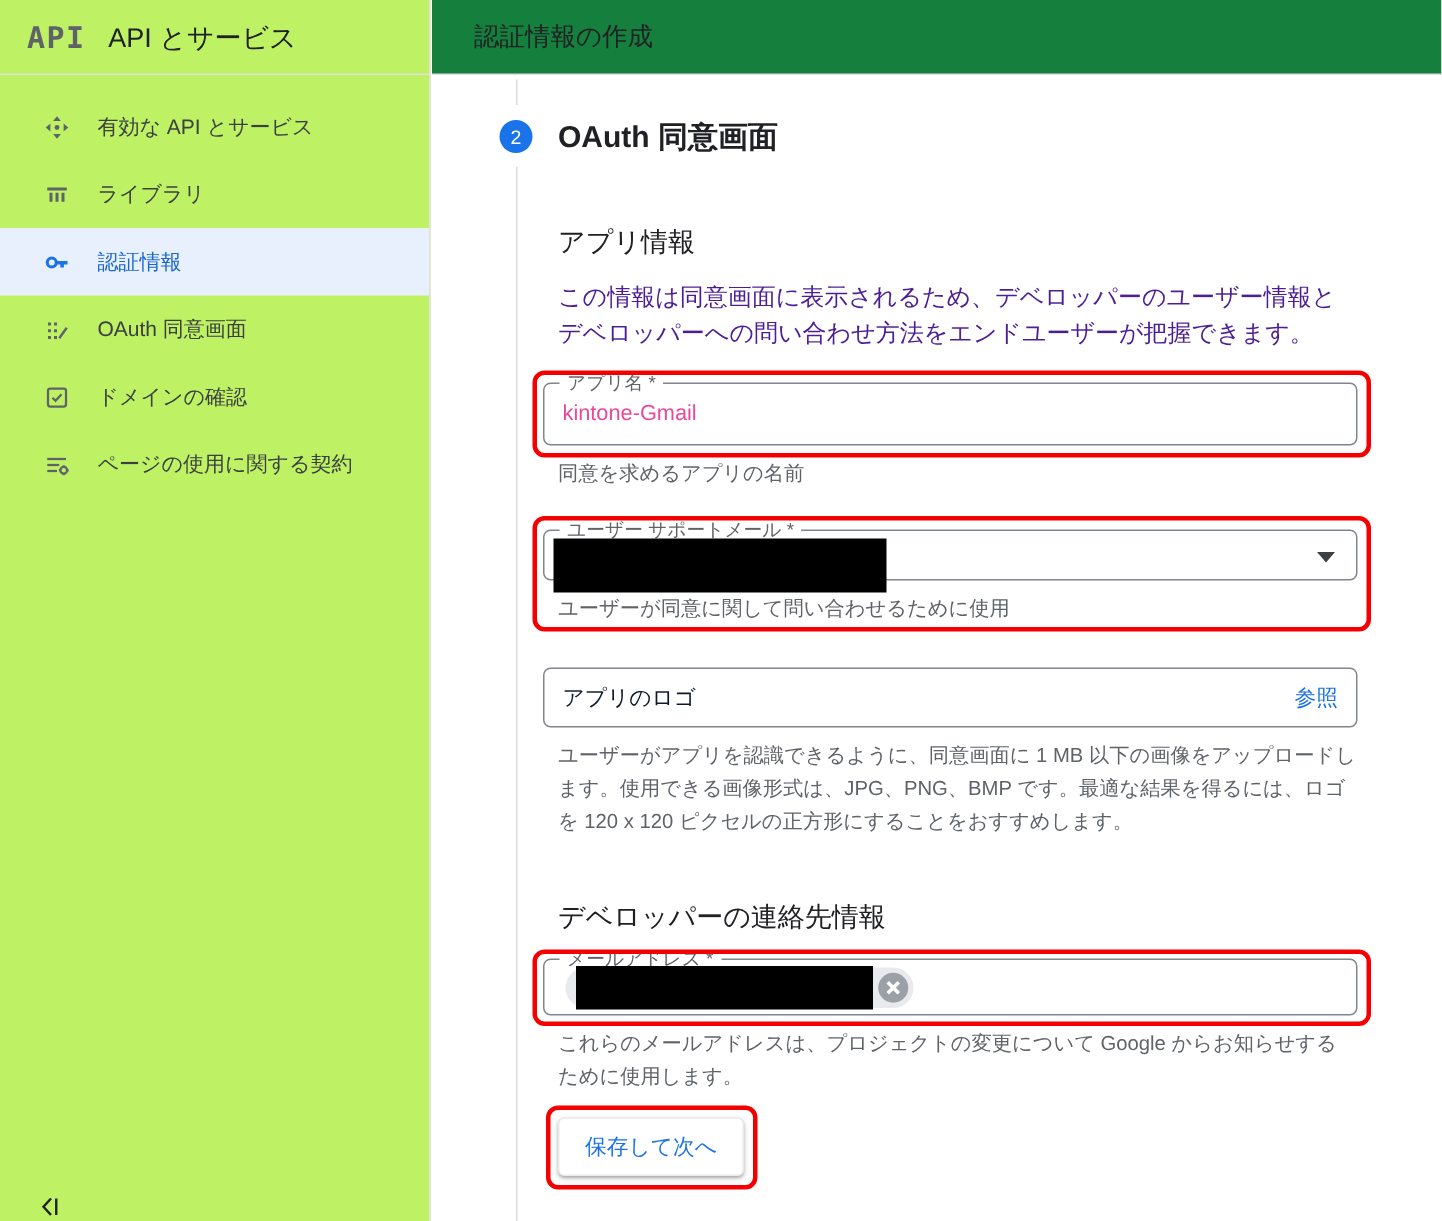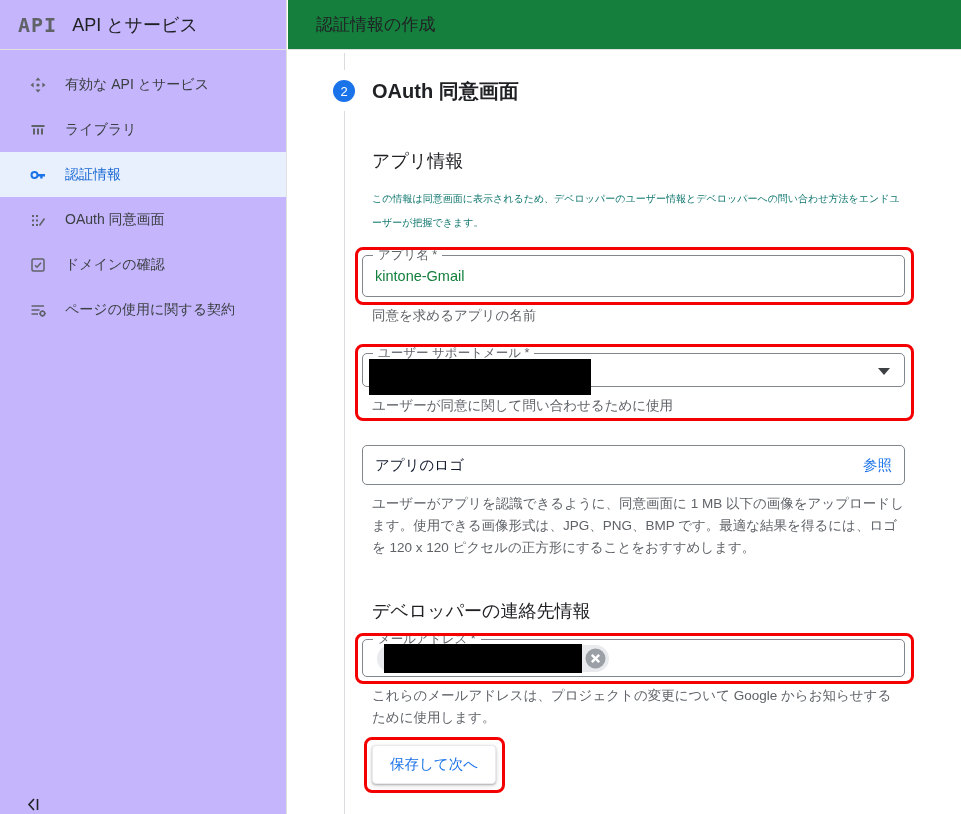--- a/index.html
+++ b/index.html
@@ -1,20 +1,20 @@
 <!DOCTYPE html>
 <html><head>
 <meta charset="utf-8">
 <style>
   * { margin:0; padding:0; box-sizing:border-box; }
   body { font-family:"Liberation Sans","DejaVu Sans",sans-serif; background:#fff; }
   .screen { position:relative; width:961px; height:814px; background:#fff; overflow:hidden; }
 
   
-  .sidebar { position:absolute; left:0; top:0; width:287px; height:814px; border-right:1px solid #e0e0e0; background:#c4b5fd; }
+  .sidebar { position:absolute; left:0; top:0; width:287px; height:814px; border-right:1px solid #e0e0e0; background:#bef264; }
   .logo-row { height:50px; display:flex; align-items:center; padding-left:18px; border-bottom:1px solid #e0e0e0; }
   .logo { font-family:"DejaVu Sans Mono","Liberation Mono",monospace; font-weight:bold; font-size:20px; color:#5f6368; letter-spacing:1px; }
   .product { margin-left:15px; font-size:18px; color:#202124; }
   .nav { padding-top:12px; }
   .nav-item { height:45px; display:flex; align-items:center; padding-left:30px; cursor:pointer; font-size:14px; color:#3c4043; }
   .nav-item .nav-icon { width:16px; height:16px; margin-right:19px; display:inline-flex; align-items:center; justify-content:center; }
   .nav-item.selected { background:#e8f0fe; color:#1967d2; }
   .collapse { position:absolute; left:26px; bottom:2px; }
 
   
@@ -22,26 +22,26 @@
 
   
   .main { position:absolute; left:288px; top:51px; width:673px; height:763px; }
   .connector-top { position:absolute; left:56px; top:2px; width:1px; height:17px; background:#dadce0; }
   .connector-bottom { position:absolute; left:56px; top:60px; bottom:0; width:1px; background:#dadce0; }
   .step-circle { position:absolute; left:45px; top:29px; width:22px; height:22px; border-radius:50%; background:#1a73e8; color:#fff; font-size:13px; display:flex; align-items:center; justify-content:center; }
   .step-title { position:absolute; left:84px; top:27px; font-size:20px; font-weight:700; color:#202124; }
 
   .form { position:absolute; left:74px; top:98px; width:543px; }
   .section-h { font-size:18px; font-weight:400; color:#202124; margin:0 0 14px 10px; }
-  .desc { font-size:10px; line-height:24px; color:#0f766e; margin:0 0 20px 10px; }
+  .desc { font-size:16px; line-height:24px; color:#4c1d95; margin:0 0 20px 10px; }
   .helper { font-size:13.5px; line-height:22px; color:#5f6368; margin:8px 0 0 10px; }
 
   .field { position:relative; height:42px; border:1px solid #80868b; border-radius:5px; background:#fff; display:flex; align-items:center; padding:12px 12px; cursor:text; }
   .flabel { position:absolute; top:-9px; left:10px; background:#fff; padding:0 5px; font-size:12.5px; color:#5f6368; white-space:nowrap; }
-  .fvalue { font-size:14.5px; color:#15803d; }
+  .fvalue { font-size:14.5px; color:#ec4899; }
   .placeholder { font-size:14.5px; color:#0f172a; }
 
   .group { position:relative; }
   .ann { position:absolute; border:3px solid #f40000; border-radius:8px; pointer-events:none; z-index:5; }
   .ann-appname { top:-8px; left:-7px; right:-9px; bottom:-8px; }
   .ann-support { top:-9px; left:-7px; right:-9px; bottom:-4px; }
   .ann-email   { top:-6px; left:-7px; right:-9px; bottom:-7px; }
   .ann-btn     { top:-8px; left:-8px; right:-9px; bottom:-9px; }
 
   .grp-appname { margin-top:12px; }

